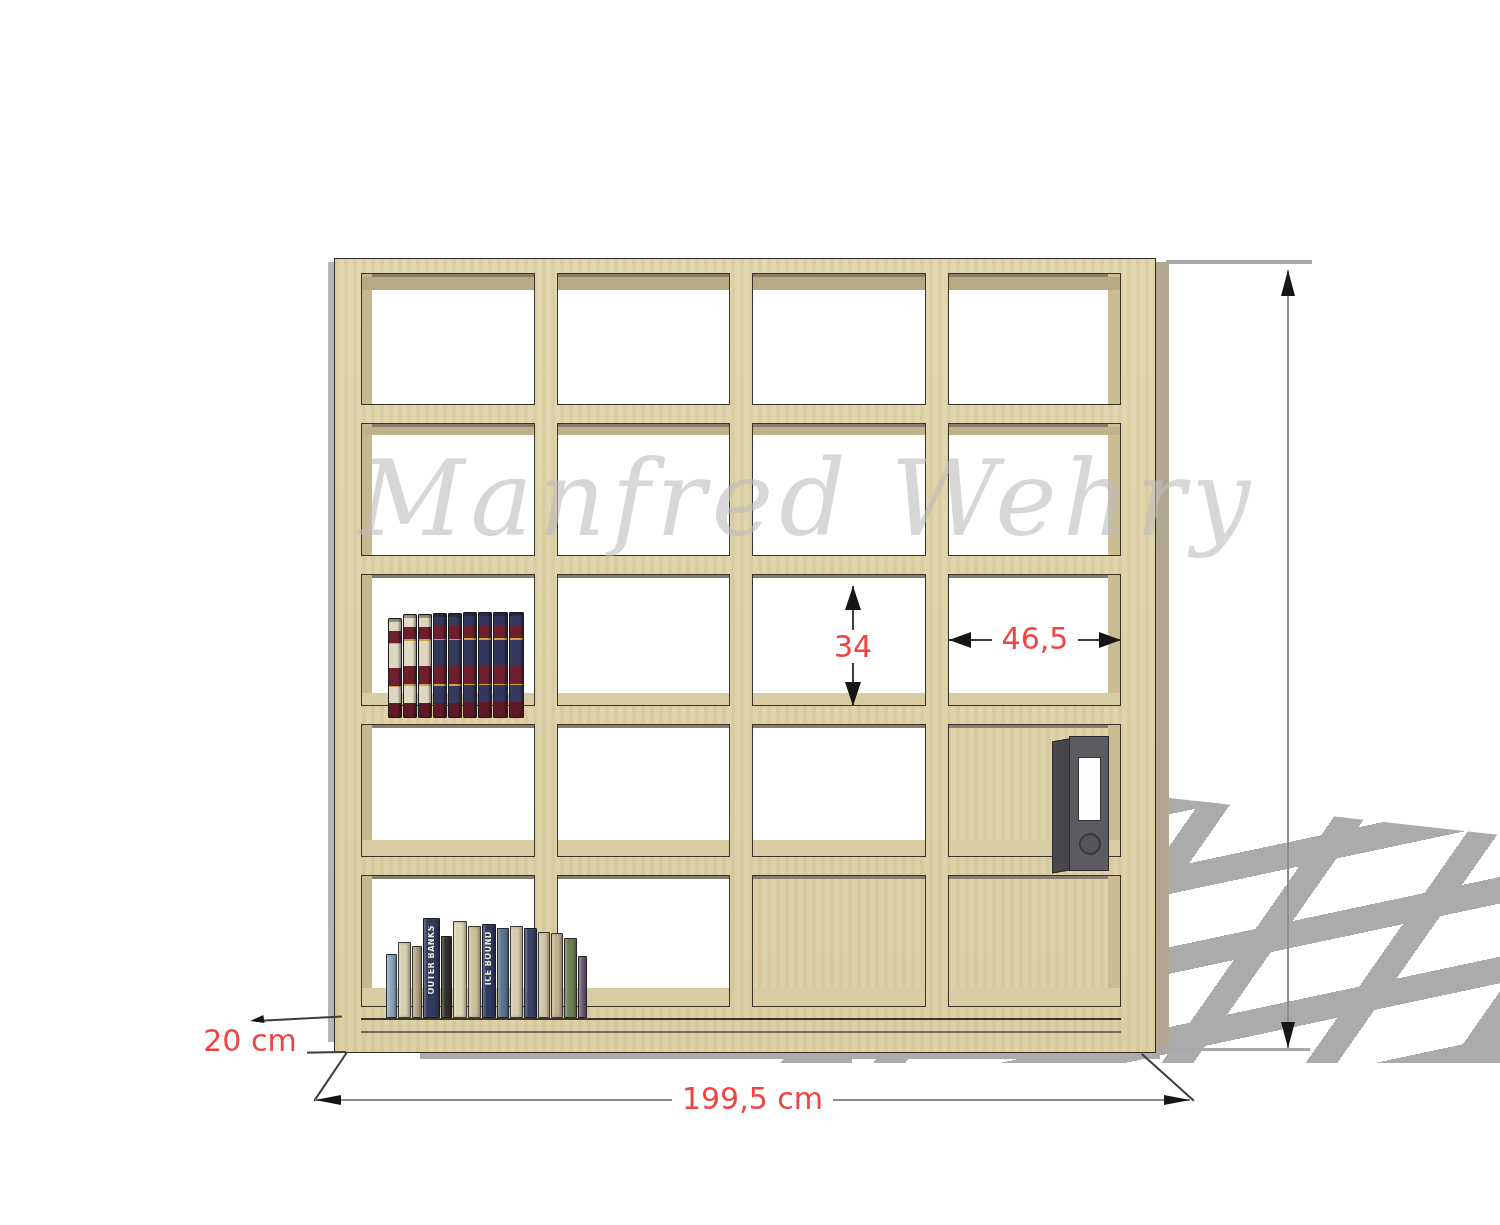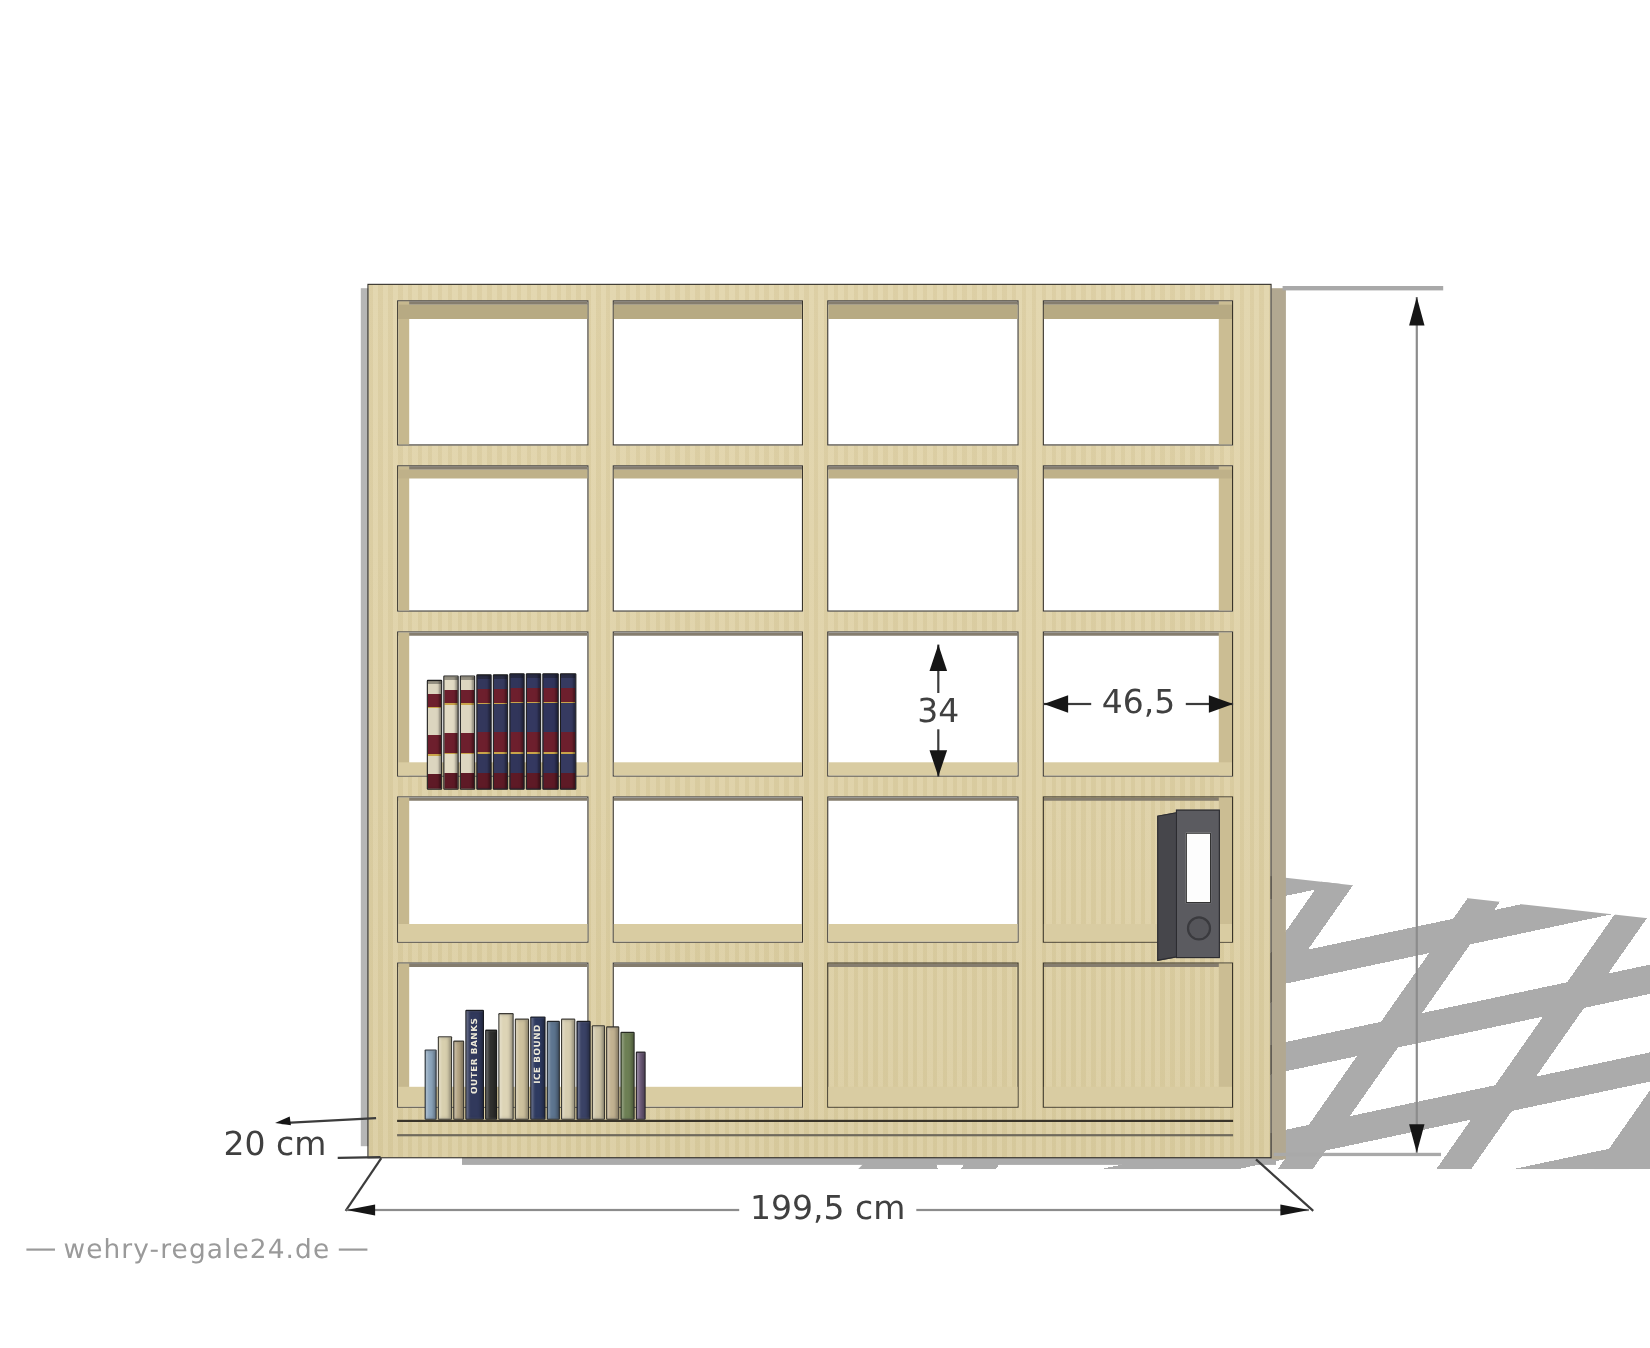--- a/index.html
+++ b/index.html
@@ -72,21 +72,21 @@
   .arr{width:0;height:0;}
   .arr-left{border-top:5px solid transparent;border-bottom:5px solid transparent;border-right:26px solid #161616;}
   .arr-right{border-top:5px solid transparent;border-bottom:5px solid transparent;border-left:26px solid #161616;}
   .arr-up{border-left:7px solid transparent;border-right:7px solid transparent;border-bottom:26px solid #161616;}
   .arr-down{border-left:7px solid transparent;border-right:7px solid transparent;border-top:26px solid #161616;}
   .arr-left.sm{border-top-width:8px;border-bottom-width:8px;border-right-width:22px;}
   .arr-right.sm{border-top-width:8px;border-bottom-width:8px;border-left-width:22px;}
   .arr-up.sm{border-left-width:8px;border-right-width:8px;border-bottom-width:24px;}
   .arr-down.sm{border-left-width:8px;border-right-width:8px;border-top-width:24px;}
   .arr-left.xs{border-top-width:4px;border-bottom-width:4px;border-right-width:14px;}
-  .dim-label{position:absolute;z-index:9;text-align:center;font-size:30px;line-height:1.1;color:#404040;}
+  .dim-label{position:absolute;z-index:9;text-align:center;font-size:30px;line-height:1.1;color:#ef4444;}
   .dim-label span{background:#fff;padding:0 10px;display:inline-block;}
 
   
   .logo{position:absolute;left:24px;top:1114px;width:310px;z-index:9;}
   .logo-brand{font:700 74px/1 "DejaVu Serif",serif;letter-spacing:1px;color:#4e4e52;margin:0;}
   .logo-tagline-row{display:flex;align-items:center;gap:8px;margin-top:8px;}
   .logo-rule{height:2px;background:#9a9a9a;flex:1;}
   .logo-tagline{font:24px "DejaVu Sans",sans-serif;color:#9a9a9a;letter-spacing:1px;white-space:nowrap;}
 </style>
 </head>
@@ -157,20 +157,21 @@
       <span class="pb-book" style="--c: #6e5c7a; width: 7px; height: 60px;"></span>
     </div>
   <div class="binder">
     <div class="binder-cover"></div>
     <div class="binder-spine">
       <div class="binder-label"></div>
       <div class="binder-hole"></div>
     </div>
   </div>
 
+  <div class="watermark">Manfred Wehry</div>
 
   <div class="dim thin" style="left:314px;top:1100px;width:58px;transform:rotate(-56deg);"></div>
   <div class="dim thin" style="left:1142px;top:1053px;width:70px;transform:rotate(42deg);"></div>
   <div class="dim hline" style="left:315px;top:1099px;width:875px;"></div>
   <div class="dim arr arr-left" style="left:315px;top:1095px;"></div>
   <div class="dim arr arr-right" style="left:1164px;top:1095px;"></div>
   <div class="dim-label" style="left:315px;top:1082px;width:875px;text-decoration:underline;"><span>199,5 cm</span></div>
 
   <div class="dim ext" style="left:1166px;top:260px;width:146px;height:4px;"></div>
   <div class="dim ext" style="left:1158px;top:1048px;width:152px;height:3px;"></div>
@@ -188,20 +189,15 @@
   <div class="dim arr arr-down sm" style="left:845px;top:682px;"></div>
   <div class="dim-label" style="left:813px;top:630px;width:80px;"><span>34</span></div>
 
   <div class="dim thin" style="left:256px;top:1020px;width:86px;transform:rotate(-3deg);"></div>
   <div class="dim arr arr-left xs" style="left:250px;top:1016px;transform:rotate(-8deg);"></div>
   <div class="dim thin" style="left:230px;top:1053px;width:116px;transform:rotate(-1deg);"></div>
   <div class="dim arr arr-left xs" style="left:226px;top:1048px;transform:rotate(-6deg);"></div>
   <div class="dim-label" style="left:190px;top:1024px;width:120px;"><span>20 cm</span></div>
 
   <div class="logo">
-    <div class="logo-tagline-row">
-      <div class="logo-rule"></div>
-      <div class="logo-tagline">wehry-regale24.de</div>
-      <div class="logo-rule"></div>
-    </div>
   </div>
 
 </div>
 
 </body></html>

